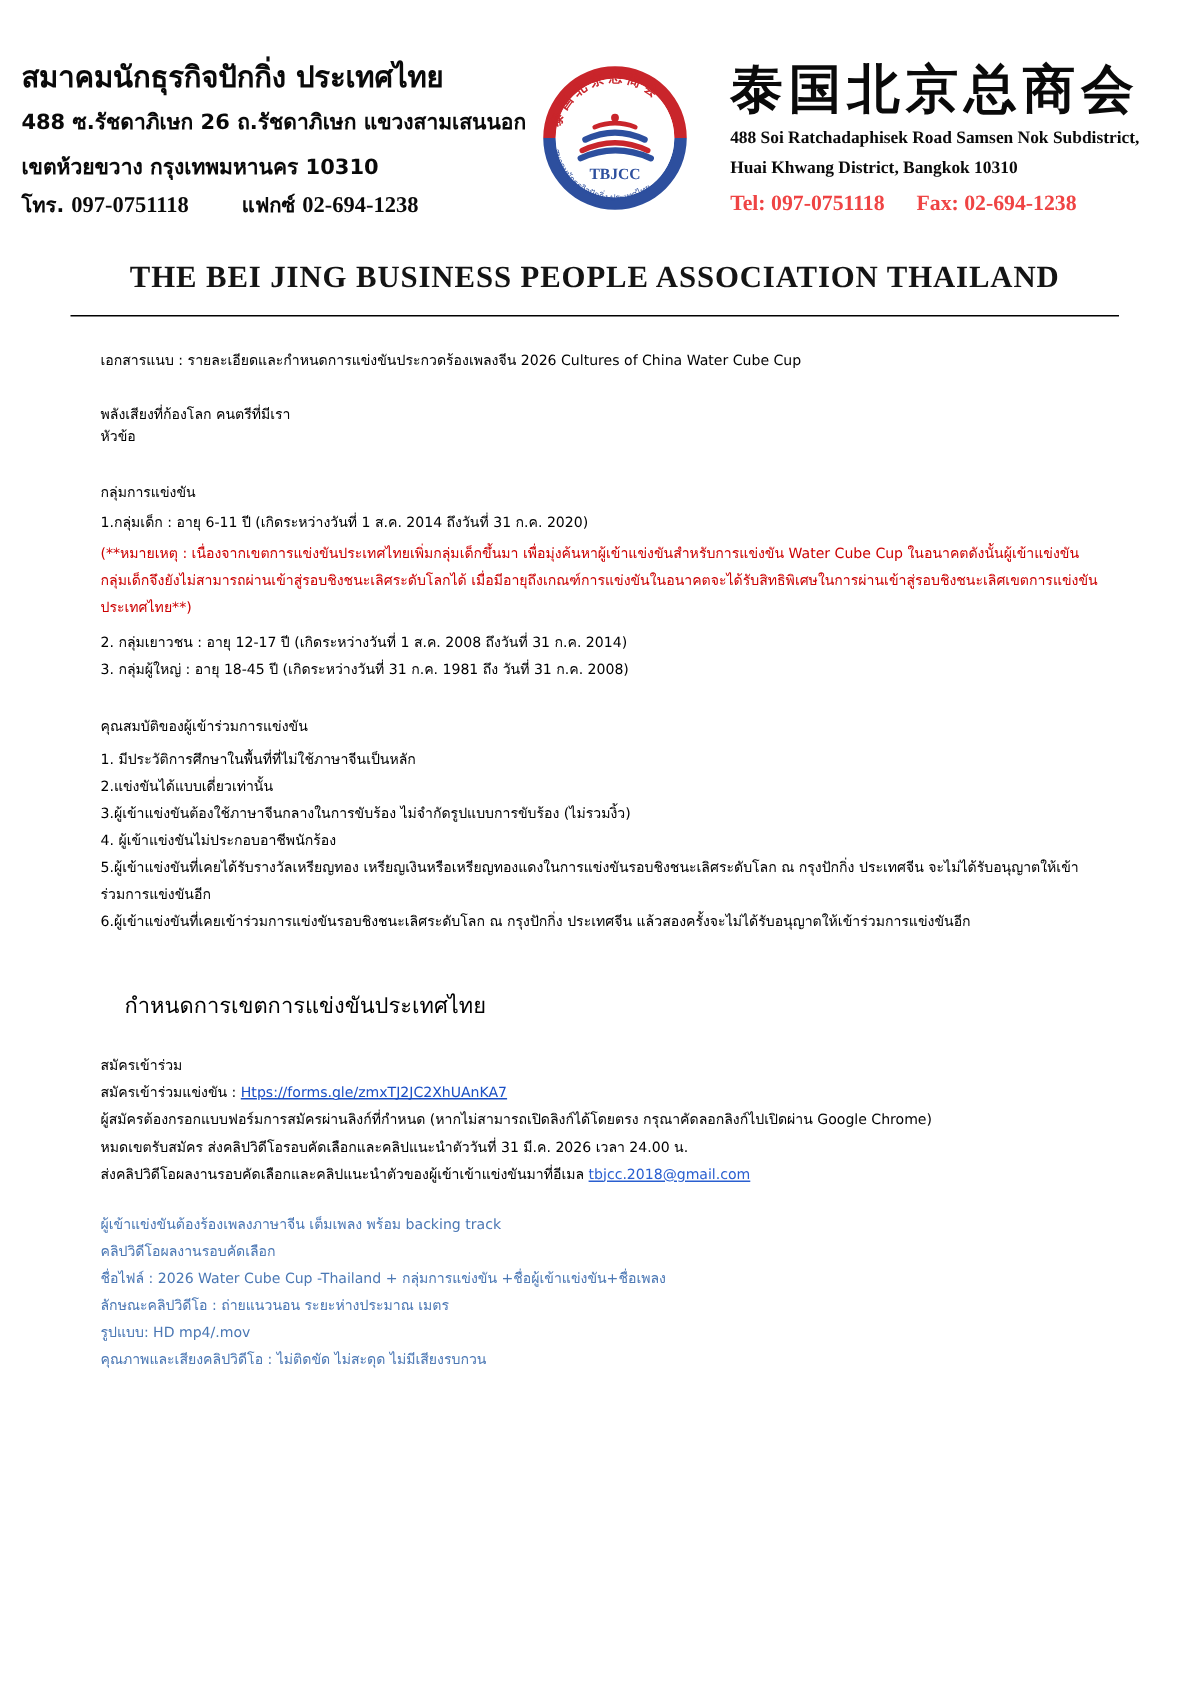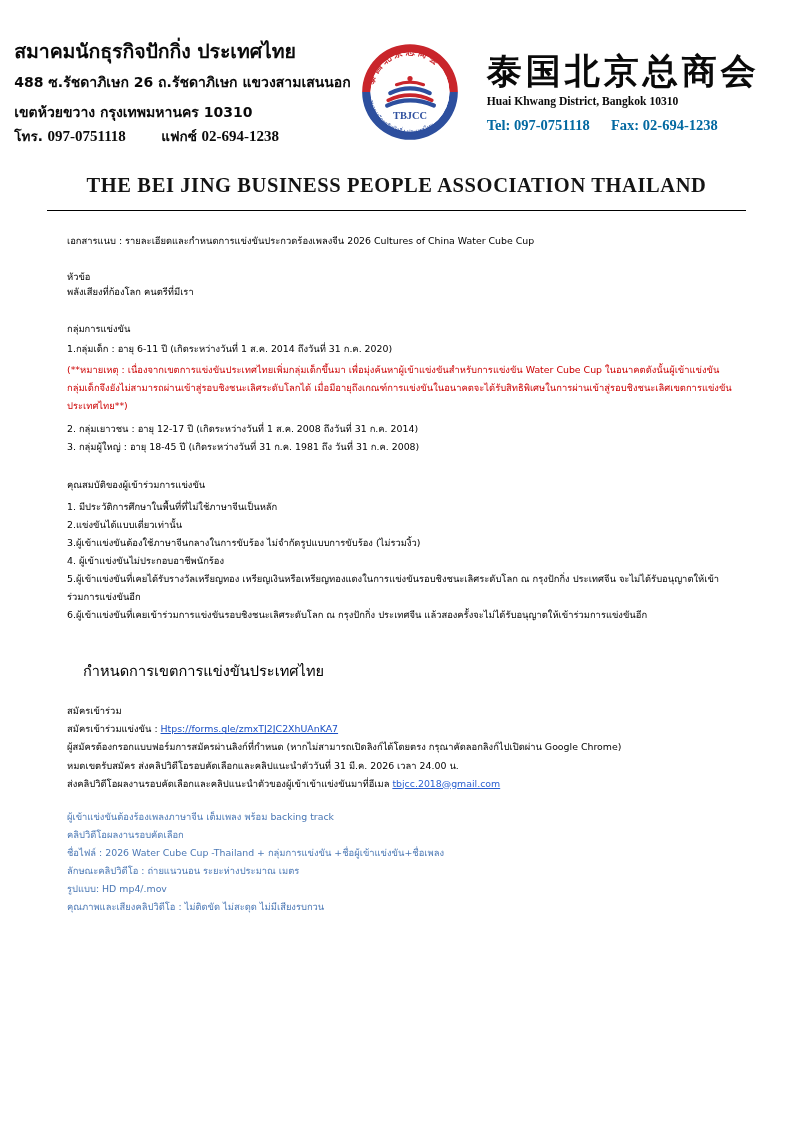--- a/index.html
+++ b/index.html
@@ -98,21 +98,21 @@
     line-height: 1.42;
     margin-top: 4px;
     color: #0a0a0a;
     white-space: nowrap;
   }
   .lh-en-tel {
     font-family: "Liberation Serif", serif;
     font-size: 14.5px;
     font-weight: bold;
     margin-top: 7px;
-    color: #0369a1;
+    color: #ef4444;
     white-space: nowrap;
   }
   .lh-en-tel .sp { display: inline-block; width: 14px; }
 
   
   .assoc-banner {
     text-align: center;
     font-family: "Liberation Serif", serif;
     font-size: 20.5px;
     font-weight: bold;
@@ -218,42 +218,43 @@
         <path d="M 62,102 Q 100,84 138,102" stroke="#2d4f9e" stroke-width="8" fill="none" stroke-linecap="round"></path>
         <path d="M 58,116 Q 100,96 142,116" stroke="#c9252b" stroke-width="7" fill="none" stroke-linecap="round"></path>
         <path d="M 56,126 Q 100,106 146,126" stroke="#2d4f9e" stroke-width="8" fill="none" stroke-linecap="round"></path>
         <text x="100" y="152" text-anchor="middle" font-family="Liberation Serif, serif" font-size="20" font-weight="bold" fill="#2d4f9e">TBJCC</text>
       </svg>
     </div>
   </div>
 
   <div class="lh-right">
     <div class="lh-cn-name">泰国北京总商会</div>
+    <div class="lh-en-addr">488 Soi Ratchadaphisek Road Samsen Nok Subdistrict,</div>
     <div class="lh-en-addr">Huai Khwang District, Bangkok 10310</div>
     <div class="lh-en-tel">
       <span>Tel:</span>
       <span>097-0751118</span>
       <span class="sp"></span>
       <span>Fax:</span>
       <span>02-694-1238</span>
     </div>
   </div>
 </div>
 
 <div class="assoc-banner">THE BEI JING BUSINESS PEOPLE ASSOCIATION THAILAND</div>
 <div class="rule"></div>
 
 <div class="doc-body">
 
   <p class="ln">เอกสารแนบ : รายละเอียดและกำหนดการแข่งขันประกวดร้องเพลงจีน 2026 Cultures of China Water Cube Cup</p>
 
   <div class="gap-lg"></div>
 
+  <p class="ln">พลังเสียงที่ก้องโลก คนตรีที่มีเรา</p>
   <p class="ln">หัวข้อ</p>
-  <p class="ln">พลังเสียงที่ก้องโลก คนตรีที่มีเรา</p>
 
   <div class="gap-lg"></div>
 
   <p class="ln">กลุ่มการแข่งขัน</p>
 
   <div class="gap-xs"></div>
 
   <p class="ln">1.กลุ่มเด็ก : อายุ 6-11 ปี (เกิดระหว่างวันที่ 1 ส.ค. 2014 ถึงวันที่ 31 ก.ค. 2020)</p>
 
   <div class="gap-xs"></div>

